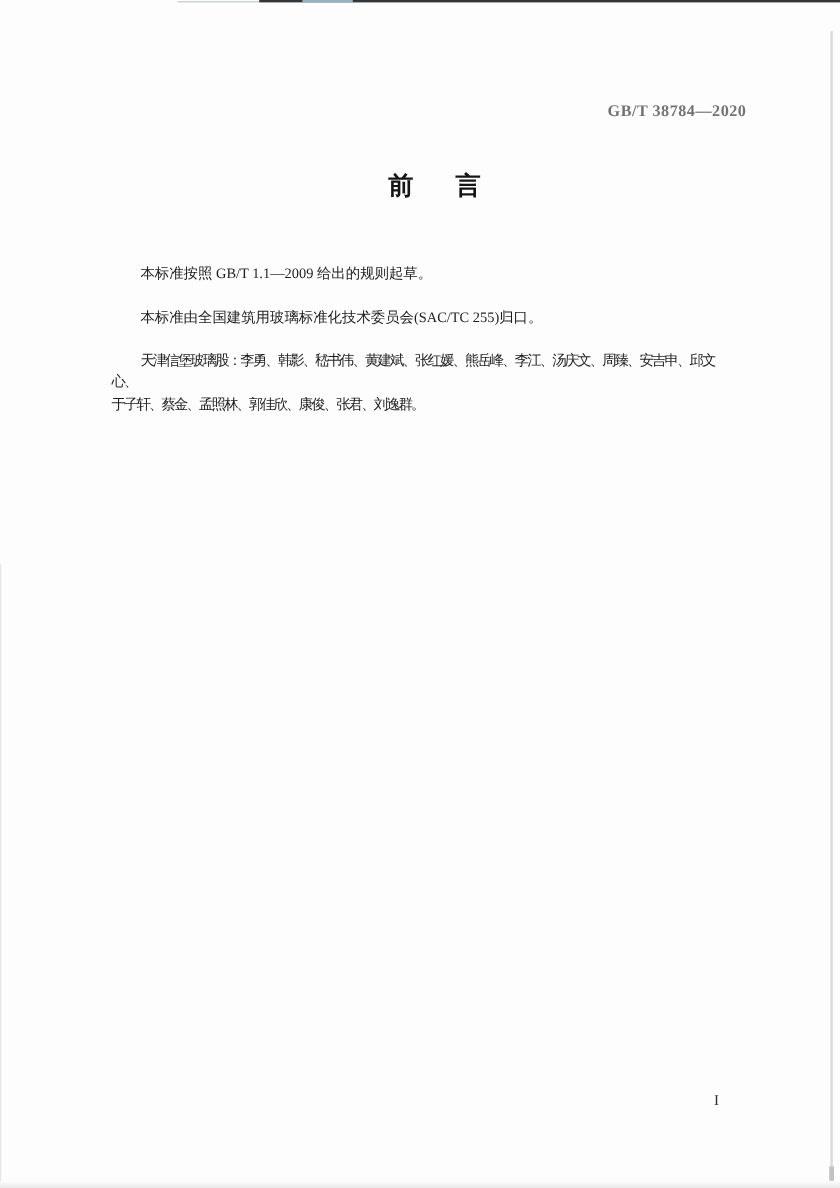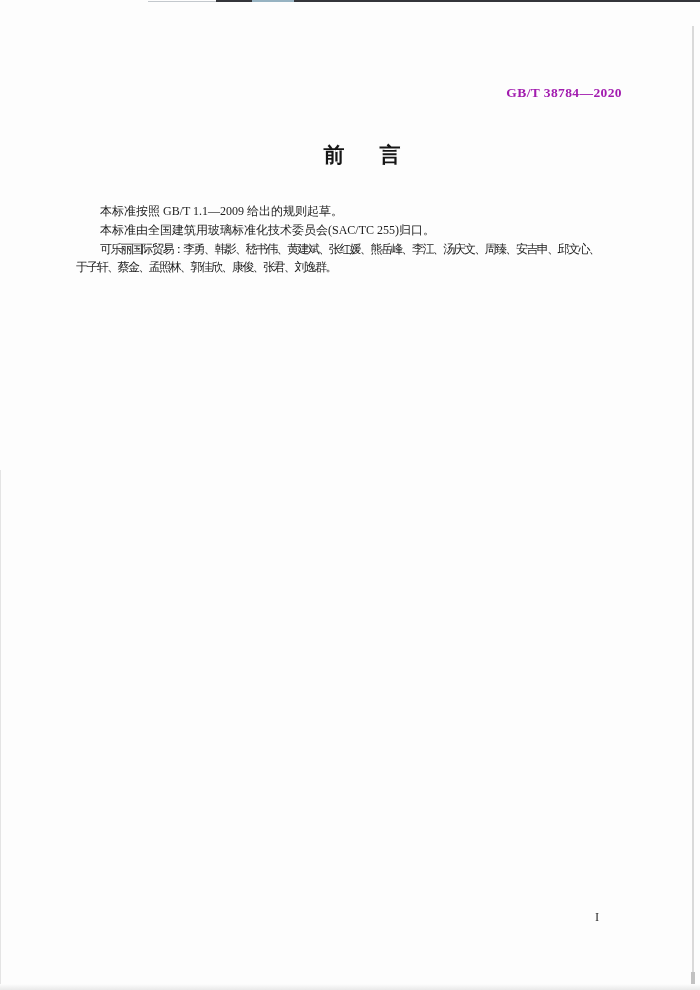--- a/index.html
+++ b/index.html
@@ -45,21 +45,21 @@
     background: linear-gradient(#fdfdfd, #e9e9e9);
   }
 
   .header-code {
     position: absolute;
     top: 85px;
     right: 78px;
     font-size: 13.5px;
     font-weight: bold;
     letter-spacing: 0.4px;
-    color: #a21caf;
+    color: #737373;
     white-space: nowrap;
     margin-left: 48px;
   }
 
   .doc-title {
     position: absolute;
     top: 141px;
     left: 0;
     width: 100%;
     text-align: center;
@@ -76,21 +76,21 @@
   .body-text {
     position: absolute;
     left: 76px;
     top: 202px;
     width: 547px;
     font-size: 12px;
     line-height: 18.8px;
   }
 
   .para {
-    margin: 0;
+    margin: 17px;
     text-indent: 2em;
     white-space: pre-line;
     color: #1c1c1c;
   }
   .para-units { letter-spacing: -0.15px; }
   .para-drafters { letter-spacing: -1.6px; }
 
   .page-number {
     position: absolute;
     top: 910px;
@@ -112,19 +112,19 @@
   <div class="scan-left-edge"></div>
   <div class="scan-bottom-band"></div>
 
   <div class="header-code">GB/T 38784—2020</div>
 
   <h1 class="doc-title">前　言</h1>
 
   <div class="body-text">
     <p class="para">本标准按照 GB/T 1.1—2009 给出的规则起草。</p>
     <p class="para">本标准由全国建筑用玻璃标准化技术委员会(SAC/TC 255)归口。</p>
-    <p class="para para-drafters">可乐丽国际贸易：李勇、韩影、嵇书伟、黄建斌、张红媛、熊岳峰、李江、汤庆文、周臻、安吉申、邱文心、
+    <p class="para para-drafters">天津信堡玻璃股：李勇、韩影、嵇书伟、黄建斌、张红媛、熊岳峰、李江、汤庆文、周臻、安吉申、邱文心、
 于子轩、蔡金、孟照林、郭佳欣、康俊、张君、刘逸群。</p>
   </div>
 
   <div class="page-number">I</div>
 
 </div>
 
 </body></html>

